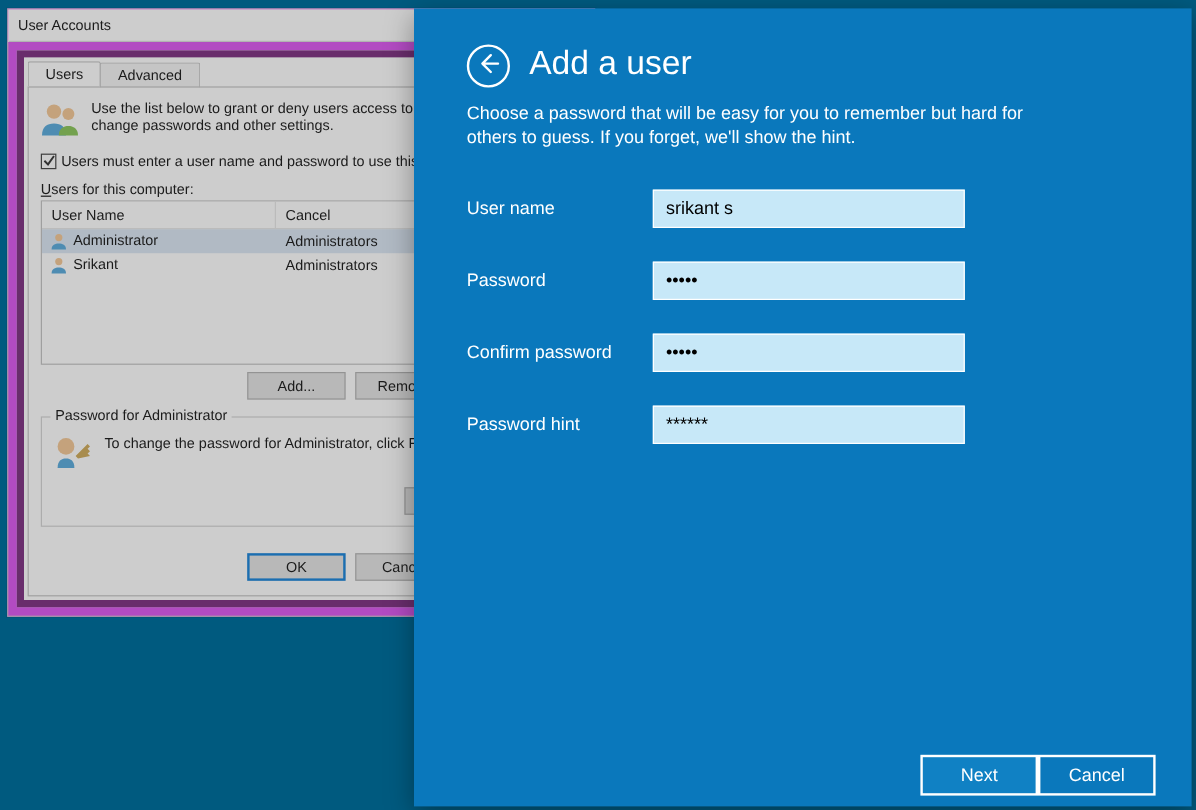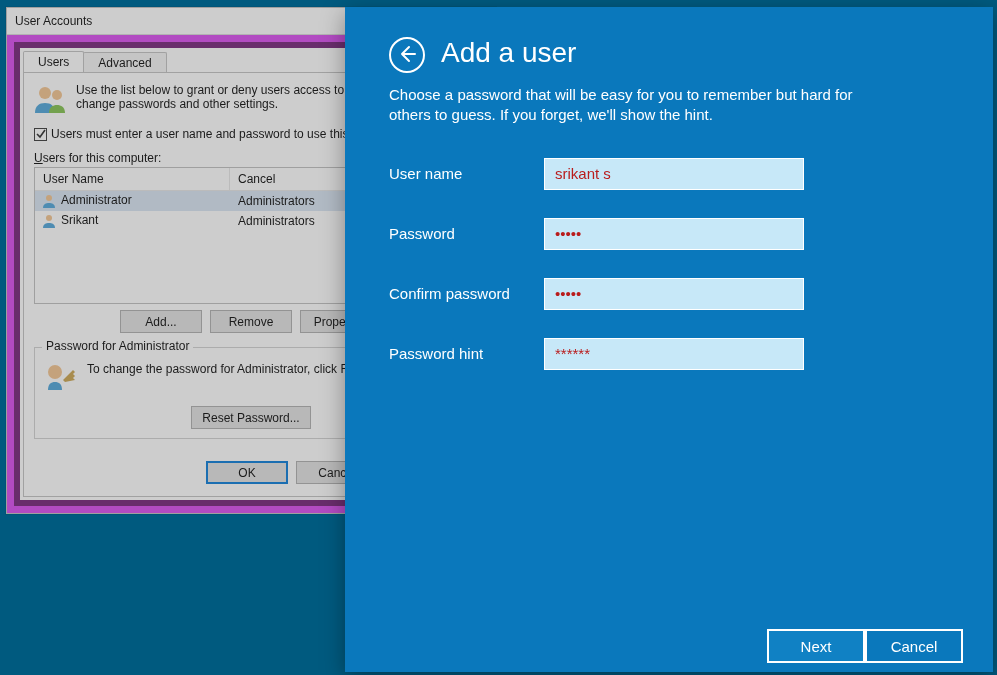--- a/index.html
+++ b/index.html
@@ -21,42 +21,42 @@
   .ua-listview{border:1px solid #bdbdbd;height:137px;background:#fff}
   .ua-lv-head{display:flex;background:#fff;border-bottom:1px solid #e5e5e5}
   .ua-lv-head div{padding:4px 8px;border-right:1px solid #e5e5e5;font-size:12px}
   .ua-lv-col-user{width:195px}
   .ua-lv-col-group{width:150px}
   .ua-lv-row{display:flex;align-items:center;height:20px}
   .ua-lv-row.selected{background:#d7e4f2}
   .ua-lv-row .c1{width:195px;display:flex;align-items:flex-start;gap:4px;padding-left:6px}
   .ua-lv-row .c2{width:150px;padding-left:8px}
   .ua-user-ico{width:16px;height:16px}
-  .ua-btn-row{display:flex;gap:8px;justify-content:center;margin-top:6px}
+  .ua-btn-row{display:flex;gap:8px;justify-content:flex-end;margin-top:6px}
   .ua-btn{min-width:82px;height:23px;border:1px solid #adadad;background:#e1e1e1;font-size:12px;font-family:inherit}
   .ua-group{margin-top:14px;border:1px solid #d0d0d0;padding:14px 10px 10px 10px;position:relative;height:92px}
   .ua-legend{position:absolute;top:-9px;left:7px;background:#fff;padding:0 4px;font-size:12px}
   .ua-group-row{display:flex;gap:10px;align-items:flex-start}
   .ua-key-icon{width:32px;height:32px;flex-shrink:0}
   .ua-group .ua-btn-row{margin-top:12px}
   .ua-footer{position:absolute;right:10px;bottom:12px;display:flex;gap:8px}
   .ua-footer .ua-btn:first-child{border:2px solid #0078d7}
   .dim-overlay{position:absolute;inset:0;background:rgba(90,90,90,.30);} 
 
   
   .panel{position:absolute;left:345px;top:7px;width:648px;height:665px;background:#0a78bc;color:#fff;font-size:15px;box-shadow:0 6px 22px rgba(0,0,0,.35)}
   .panel-head{display:flex;align-items:flex-start;gap:16px;padding:30px 44px 6px 44px}
   .back-btn{width:36px;height:36px;border:2px solid #fff;border-radius:50%;display:flex;align-items:center;justify-content:center;cursor:pointer}
   .back-btn svg{width:20px;height:20px}
   .panel-title{font-size:28px;font-weight:350}
   .panel-sub{padding:6px 44px 0 44px;max-width:590px;line-height:1.35}
   .form{padding:32px 44px}
   .frow{display:flex;align-items:center;margin-bottom:28px}
   .flabel{width:155px}
-  .finput{width:260px;height:32px;border:1px solid #fff;background:#c7e8f8;color:#b91c1c;font-family:inherit;font-size:15px;padding:0 10px}
+  .finput{width:260px;height:32px;border:1px solid #fff;background:#c7e8f8;color:#000000;font-family:inherit;font-size:15px;padding:0 10px}
   .panel-buttons{position:absolute;right:30px;bottom:9px;display:flex;}
   .pbtn{min-width:98px;height:34px;border:2px solid #fff;background:transparent;color:#fff;font-size:15px;font-family:inherit;cursor:pointer}
   .pbtn.primary{background:#1081c4}
   .underline{text-decoration:underline}
 </style>
 </head>
 <body>
 
 <div class="ua-window">
   <div class="ua-title">User Accounts</div>

